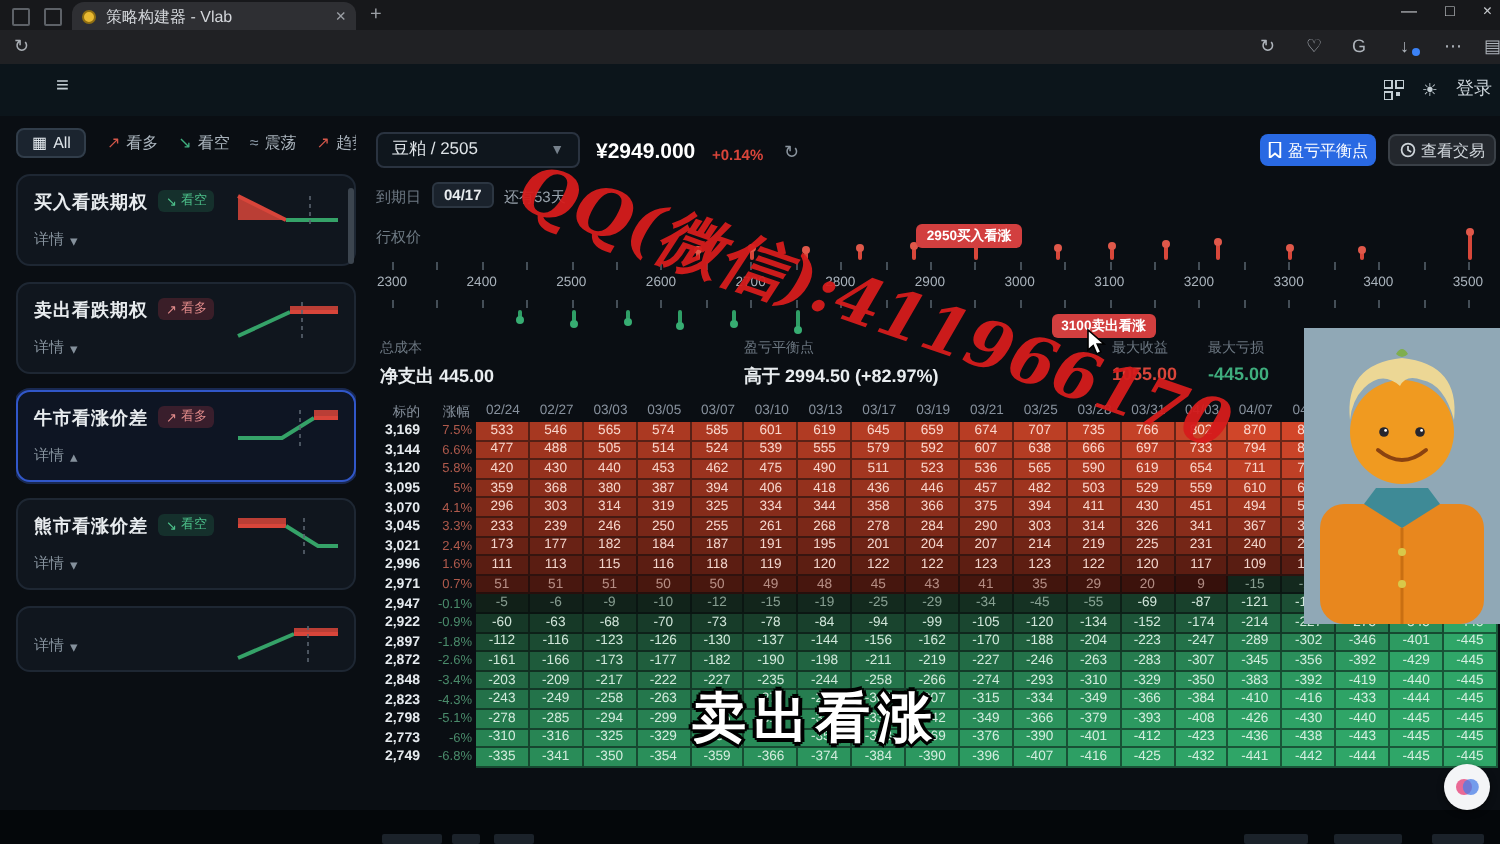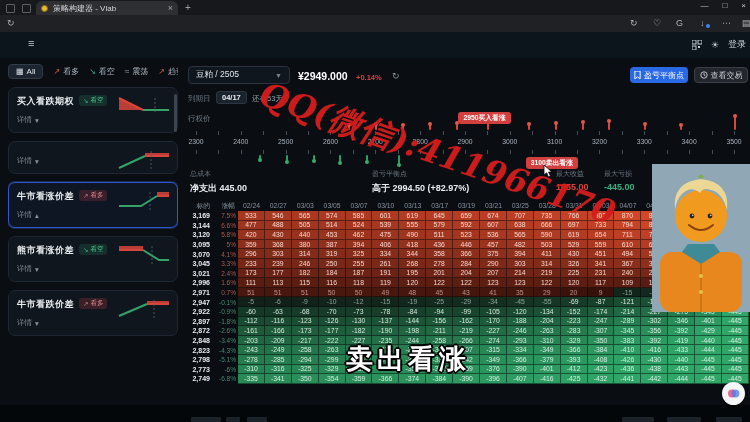--- a/index.html
+++ b/index.html
@@ -190,20 +190,27 @@
           <path d="M2 4 L26 16" class="lr"></path>
           <path d="M26 16 L52 16" class="lg"></path>
           <line x1="38" y1="4" x2="38" y2="20" class="dz"></line>
         </svg>
         <div class="card-details">
           <span>详情</span>
           <span>▾</span>
         </div>
       </article>
       <article class="card">
+        <div class="card-head">
+          <span class="card-title">卖出看跌期权</span>
+          <span class="badge bull">
+            <span>↗</span>
+            <span>看多</span>
+          </span>
+        </div>
         <svg width="54" height="24" viewBox="0 0 54 24" class="spark">
           <style>.lr{stroke:#d8453a;stroke-width:2;fill:none}.lg{stroke:#35a268;stroke-width:2;fill:none}.dz{stroke:#5a6470;stroke-width:0.8;stroke-dasharray:2 2}</style>
           <path d="M28 5 L52 5 L52 9 L28 9 Z" fill="rgba(216,69,58,.85)"></path>
           <path d="M2 20 L28 8" class="lg"></path>
           <path d="M28 8 L52 8" class="lr"></path>
           <line x1="34" y1="3" x2="34" y2="21" class="dz"></line>
         </svg>
         <div class="card-details">
           <span>详情</span>
           <span>▾</span>
@@ -243,27 +250,20 @@
           <path d="M2 7 L26 7" class="lr"></path>
           <path d="M26 7 L42 17 L52 17" class="lg"></path>
           <line x1="35" y1="3" x2="35" y2="21" class="dz"></line>
         </svg>
         <div class="card-details">
           <span>详情</span>
           <span>▾</span>
         </div>
       </article>
       <article class="card">
-        <div class="card-head">
-          <span class="card-title">牛市看跌价差</span>
-          <span class="badge bull">
-            <span>↗</span>
-            <span>看多</span>
-          </span>
-        </div>
         <svg width="54" height="24" viewBox="0 0 54 24" class="spark">
           <style>.lr{stroke:#d8453a;stroke-width:2;fill:none}.lg{stroke:#35a268;stroke-width:2;fill:none}.dz{stroke:#5a6470;stroke-width:0.8;stroke-dasharray:2 2}</style>
           <path d="M30 4 L52 4 L52 8 L30 8 Z" fill="rgba(216,69,58,.85)"></path>
           <path d="M2 19 L30 7" class="lg"></path>
           <path d="M30 7 L52 7" class="lr"></path>
           <line x1="37" y1="3" x2="37" y2="21" class="dz"></line>
         </svg>
         <div class="card-details">
           <span>详情</span>
           <span>▾</span>

